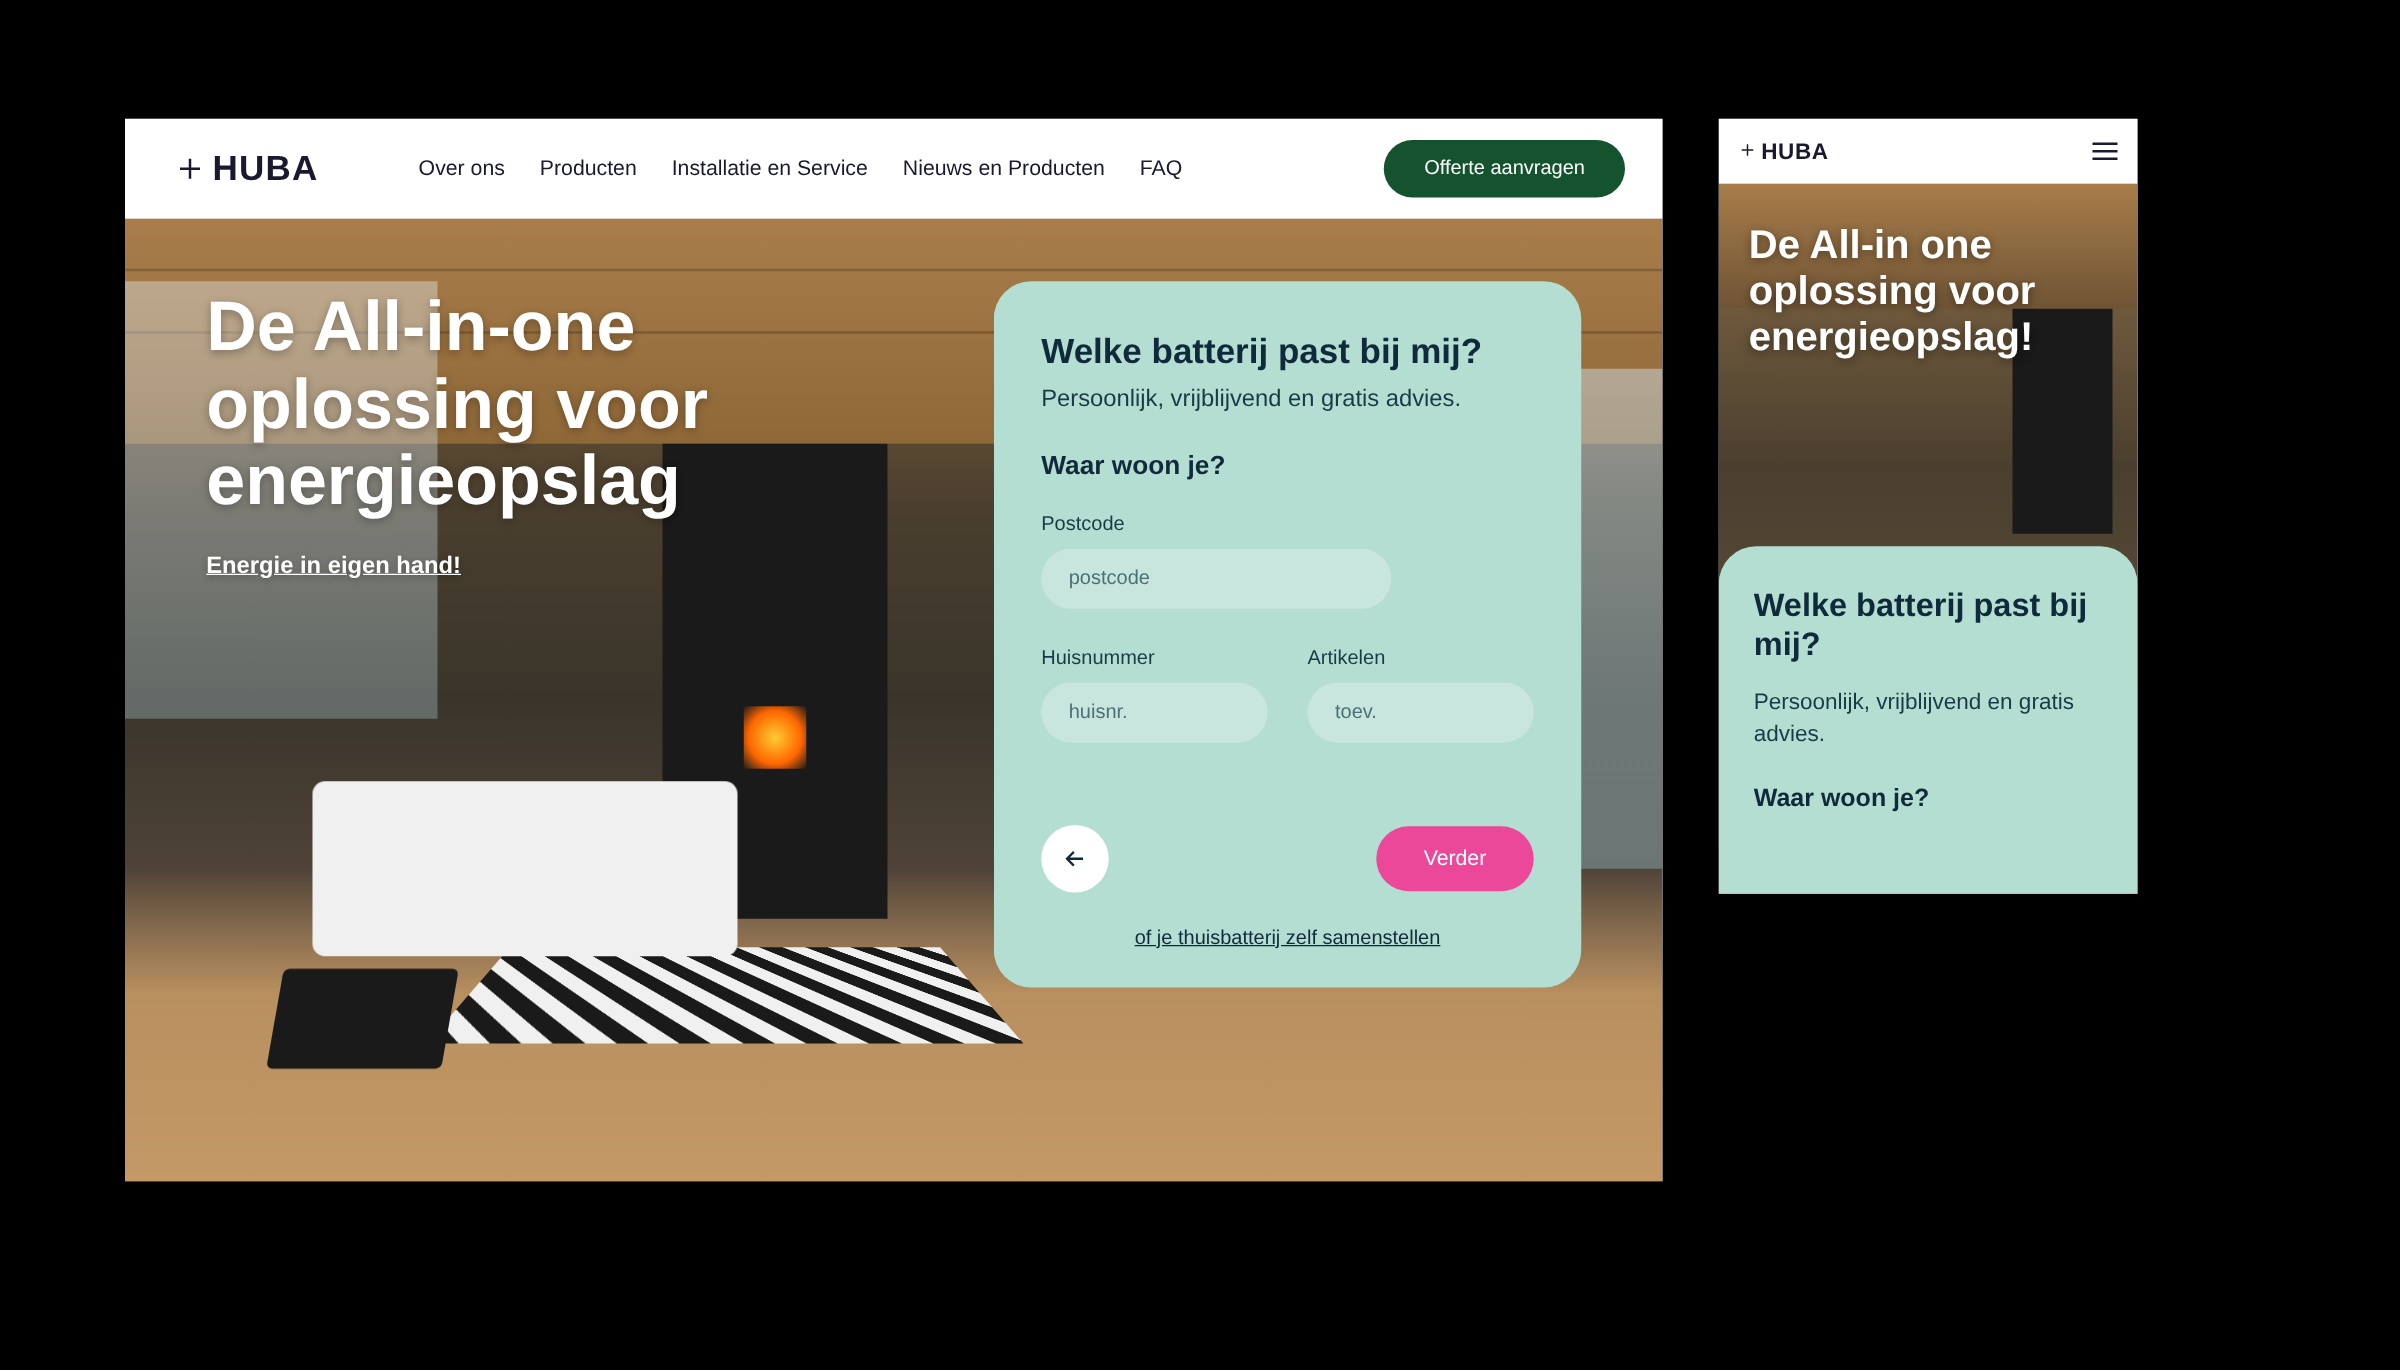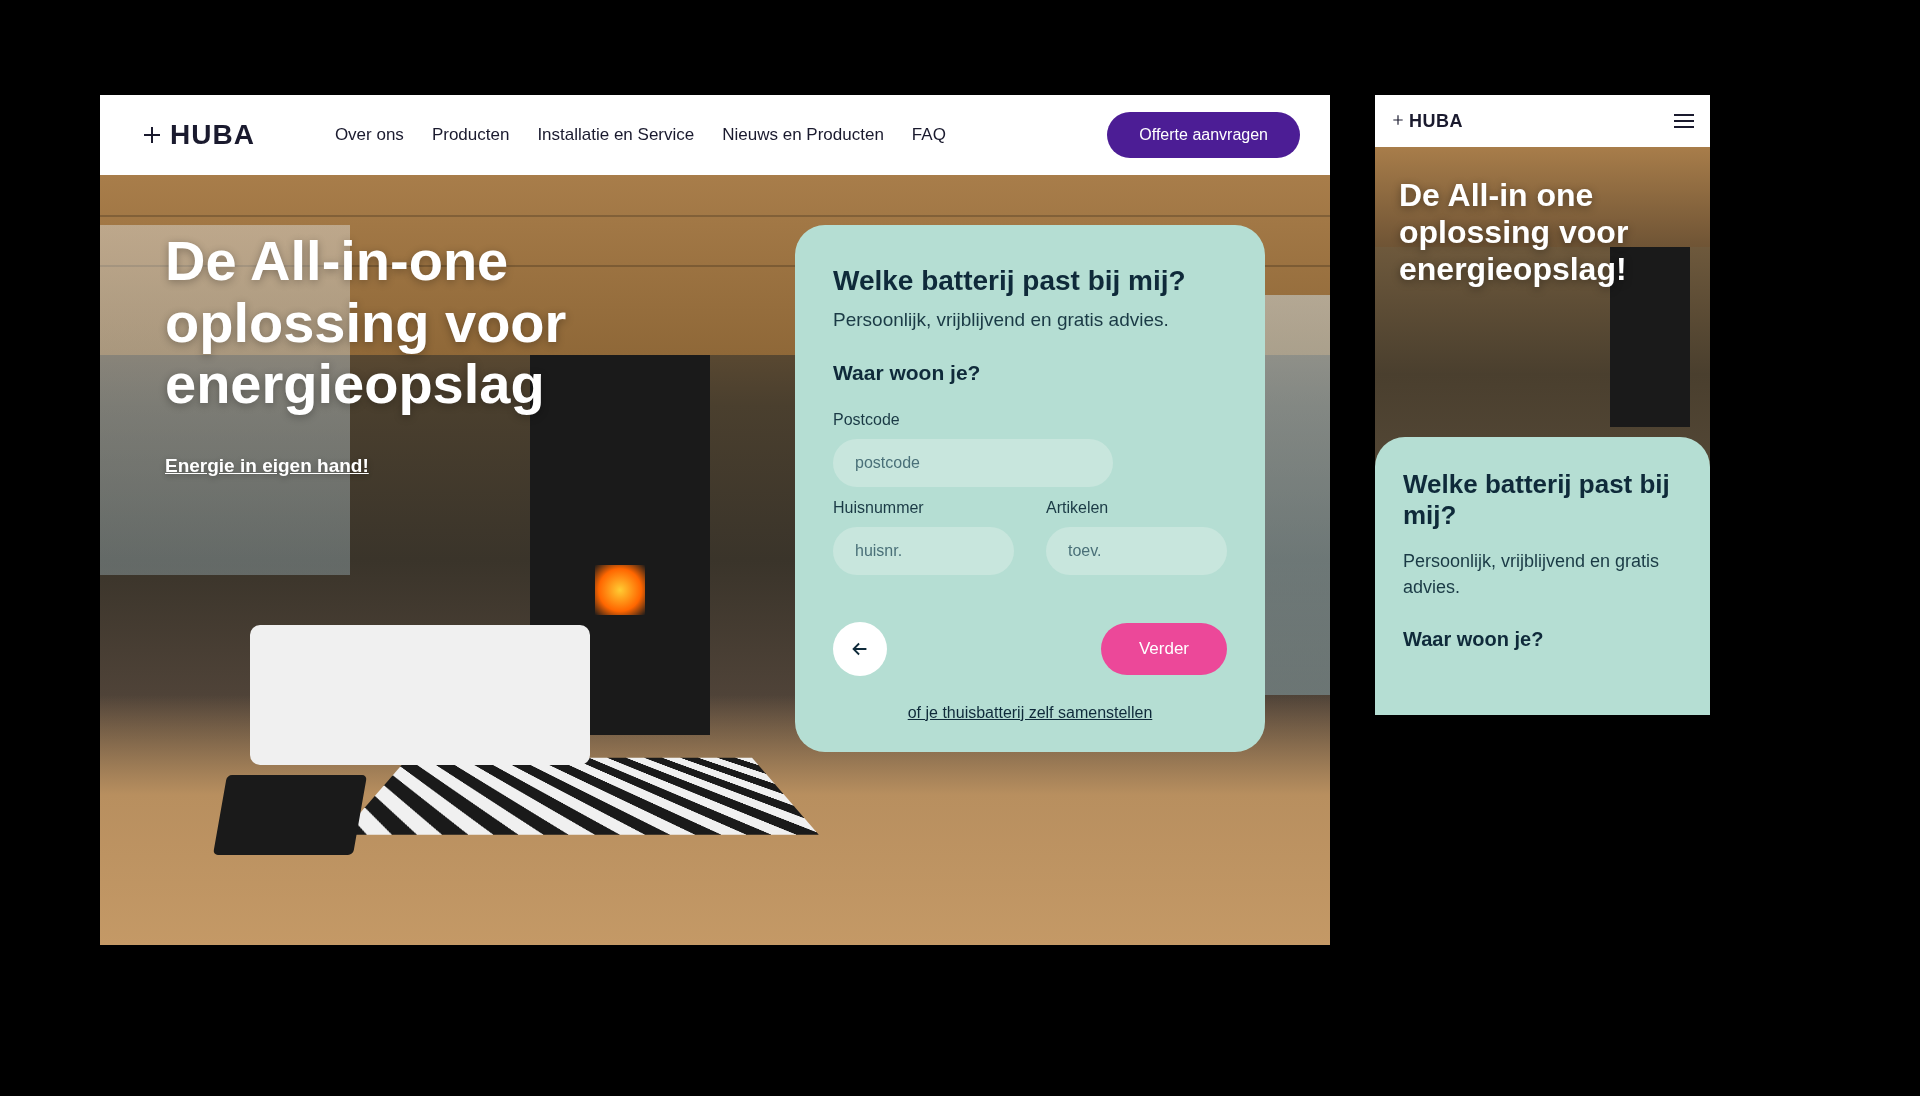--- a/index.html
+++ b/index.html
@@ -56,21 +56,21 @@
 }
 
 .nav-item {
   font-size: 17px;
   color: #1a1a2e;
   cursor: pointer;
   white-space: nowrap;
 }
 
 .cta-button {
-  background: #4c1d95;
+  background: #14532d;
   color: #fff;
   padding: 14px 32px;
   border-radius: 30px;
   font-size: 16px;
   font-weight: 500;
   cursor: pointer;
   white-space: nowrap;
 }
 
 .desktop-hero {
@@ -197,21 +197,21 @@
   top: 55px;
   z-index: 5;
   max-width: 450px;
 }
 
 .hero-title {
   color: #fff;
   font-size: 56px;
   font-weight: 800;
   line-height: 1.1;
-  margin-bottom: 40px;
+  margin-bottom: 27px;
   text-shadow: 0 2px 8px rgba(0,0,0,0.3);
 }
 
 .hero-subtitle {
   color: #fff;
   font-size: 19px;
   font-weight: 700;
   text-shadow: 0 2px 6px rgba(0,0,0,0.3);
   text-decoration: underline;
 }
@@ -241,21 +241,21 @@
 }
 
 .form-question {
   font-size: 21px;
   font-weight: 700;
   color: #0f2a3a;
   margin-bottom: 26px;
 }
 
 .field-group {
-  margin-bottom: 12px;
+  margin-bottom: 31px;
 }
 
 .field-label {
   font-size: 16px;
   color: #1a3a45;
   margin-bottom: 10px;
   display: block;
 }
 
 .field-input {

